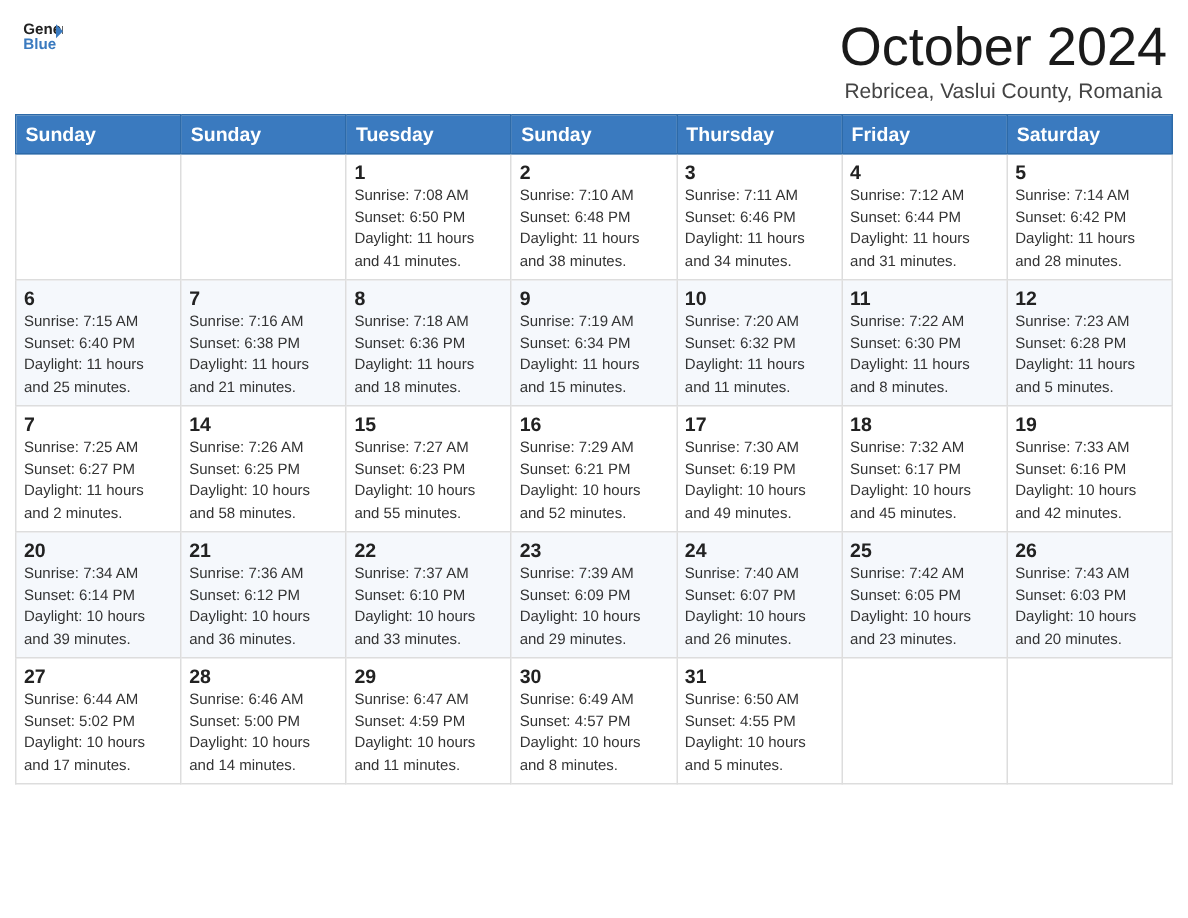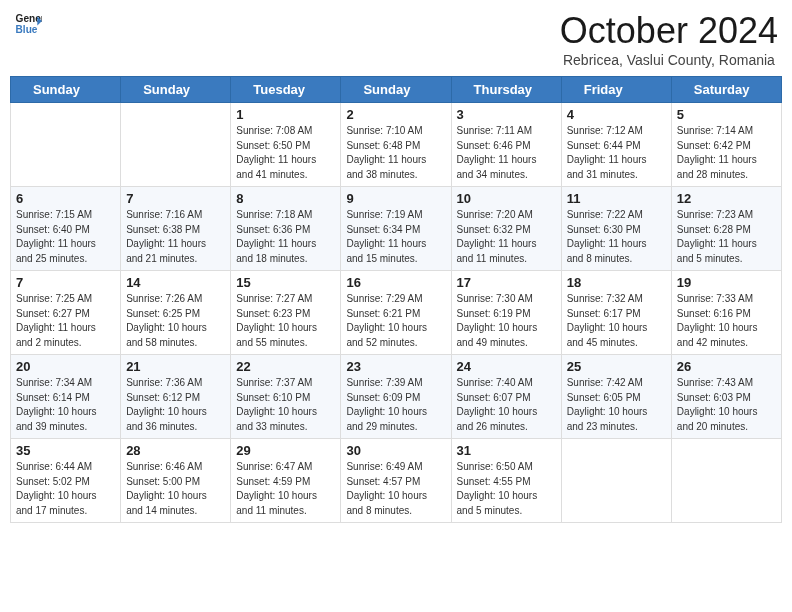--- a/index.html
+++ b/index.html
@@ -42,21 +42,21 @@
     }
     .calendar {
       width: 100%;
       border-collapse: collapse;
       border: 1px solid #ccc;
     }
     .calendar th {
       background-color: #3a7abf;
       color: #fff;
       text-align: left;
-      padding: 5px 22px;
+      padding: 5px 6px;
       font-size: 13px;
       font-weight: bold;
       border: 1px solid #2d6aa8;
     }
     .calendar td {
       vertical-align: top;
       padding: 4px 5px;
       border: 1px solid #ddd;
       width: 14.28%;
       min-height: 80px;
@@ -221,21 +221,21 @@
           <span class="day-num">25</span>
           <div class="cell-text">Sunrise: 7:42 AM<br>Sunset: 6:05 PM<br>Daylight: 10 hours and 23 minutes.</div>
         </td>
         <td>
           <span class="day-num">26</span>
           <div class="cell-text">Sunrise: 7:43 AM<br>Sunset: 6:03 PM<br>Daylight: 10 hours and 20 minutes.</div>
         </td>
       </tr>
       <tr>
         <td>
-          <span class="day-num">35</span>
+          <span class="day-num">27</span>
           <div class="cell-text">Sunrise: 6:44 AM<br>Sunset: 5:02 PM<br>Daylight: 10 hours and 17 minutes.</div>
         </td>
         <td>
           <span class="day-num">28</span>
           <div class="cell-text">Sunrise: 6:46 AM<br>Sunset: 5:00 PM<br>Daylight: 10 hours and 14 minutes.</div>
         </td>
         <td>
           <span class="day-num">29</span>
           <div class="cell-text">Sunrise: 6:47 AM<br>Sunset: 4:59 PM<br>Daylight: 10 hours and 11 minutes.</div>
         </td>

